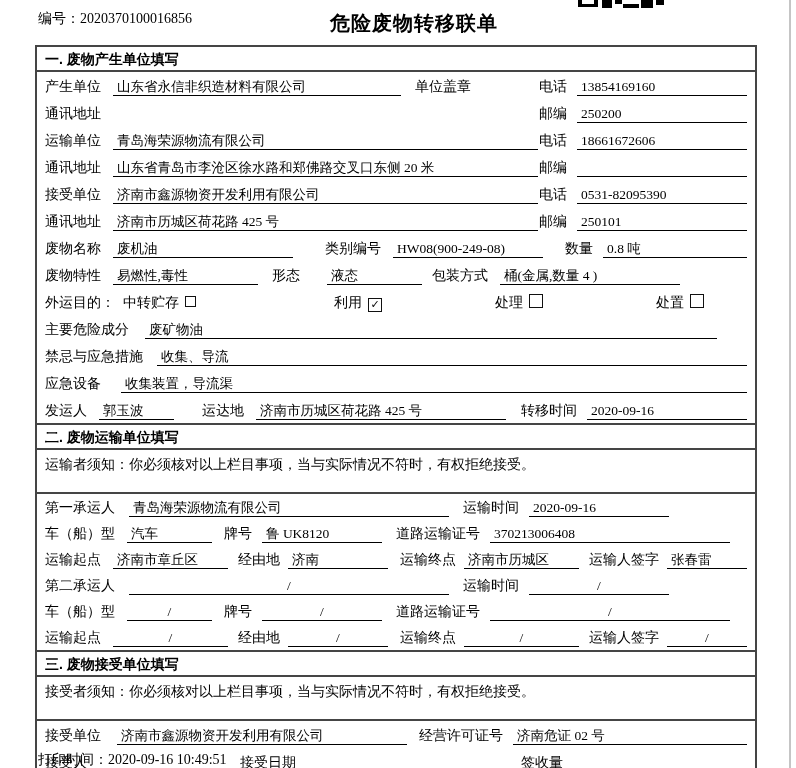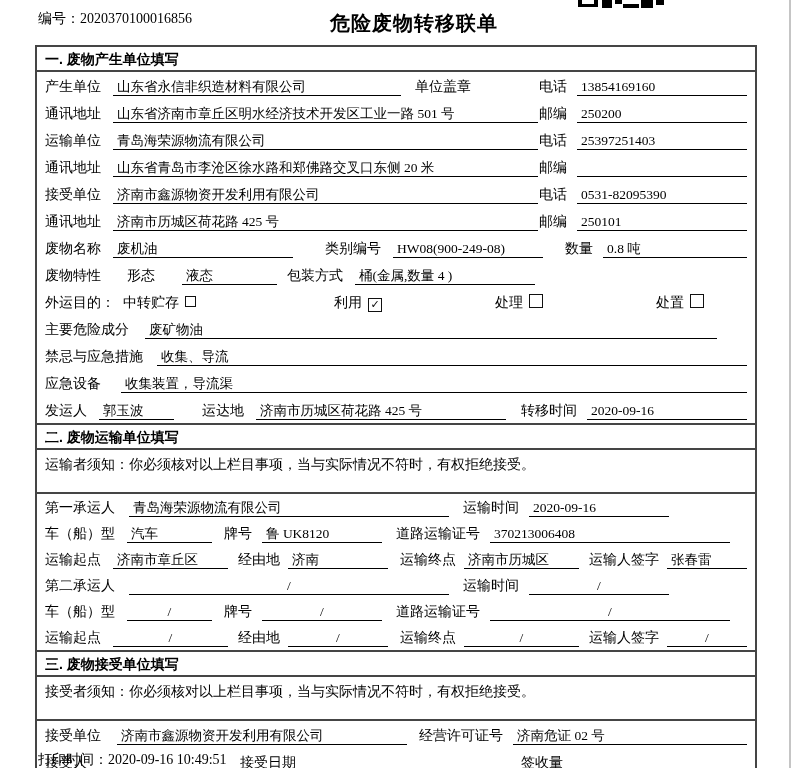--- a/index.html
+++ b/index.html
@@ -60,30 +60,29 @@
       <div class="row">
         <span class="lbl" style="margin-right:12px">产生单位</span>
         <span class="val" style="width:288px">山东省永信非织造材料有限公司</span>
         <span class="lbl" style="margin-left:14px">单位盖章</span>
         <span class="lbl" style="margin-left:auto;margin-right:10px">电话</span>
         <span class="val" style="width:170px">13854169160</span>
       </div>
 
       <div class="row">
         <span class="lbl" style="margin-right:12px">通讯地址</span>
-        <span class="val" style="width:425px">山东省济南市章丘区明水经济技术开发区工业一路 501 号</span>
         <span class="lbl" style="margin-left:auto;margin-right:10px">邮编</span>
         <span class="val" style="width:170px">250200</span>
       </div>
 
       <div class="row">
         <span class="lbl" style="margin-right:12px">运输单位</span>
         <span class="val" style="width:425px">青岛海荣源物流有限公司</span>
         <span class="lbl" style="margin-left:auto;margin-right:10px">电话</span>
-        <span class="val" style="width:170px">25397251403</span>
+        <span class="val" style="width:170px">18661672606</span>
       </div>
 
       <div class="row">
         <span class="lbl" style="margin-right:12px">通讯地址</span>
         <span class="val" style="width:425px">山东省青岛市李沧区徐水路和郑佛路交叉口东侧 20 米</span>
         <span class="lbl" style="margin-left:auto;margin-right:10px">邮编</span>
         <span class="val" style="width:170px"></span>
       </div>
 
       <div class="row">
@@ -104,20 +103,21 @@
         <span class="lbl" style="margin-right:12px">废物名称</span>
         <span class="val" style="width:180px">废机油</span>
         <span class="lbl" style="margin-left:32px">类别编号</span>
         <span class="val" style="width:150px;margin-left:12px">HW08(900-249-08)</span>
         <span class="lbl" style="margin-left:22px">数量</span>
         <span class="val grow" style="margin-left:10px">0.8 吨</span>
       </div>
 
       <div class="row">
         <span class="lbl" style="margin-right:12px">废物特性</span>
+        <span class="val" style="width:145px">易燃性,毒性</span>
         <span class="lbl" style="margin-left:14px">形态</span>
         <span class="val" style="width:95px;margin-left:27px">液态</span>
         <span class="lbl" style="margin-left:10px">包装方式</span>
         <span class="val" style="width:180px;margin-left:12px">桶(金属,数量  4 )</span>
       </div>
 
       <div class="row">
         <span class="lbl">外运目的：</span>
         <span class="cbi" style="margin-left:8px"><span>中转贮存</span><span class="cbx sm"><span></span></span></span>
         <span class="cbi" style="margin-left:138px"><span>利用</span><span class="cbx"><span>✓</span></span></span>

